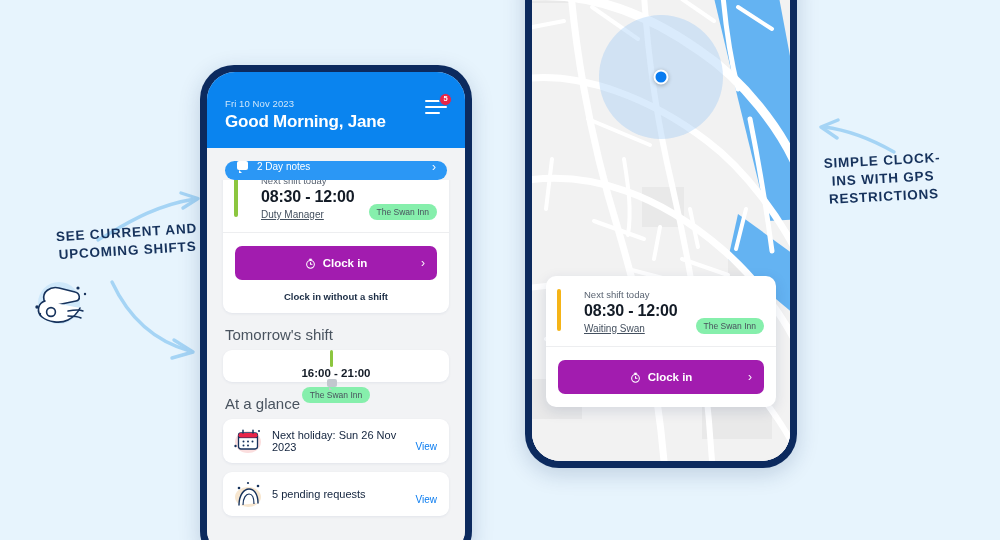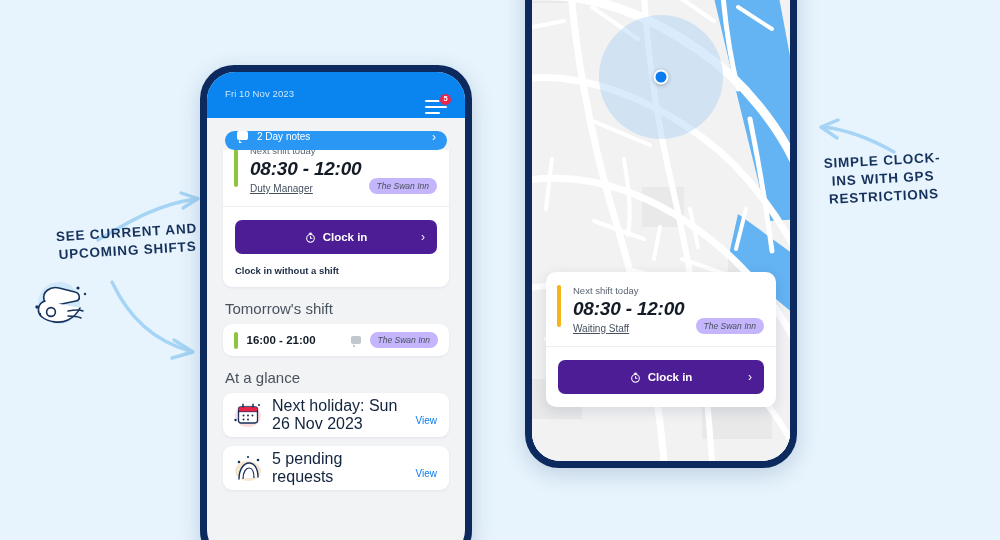--- a/index.html
+++ b/index.html
@@ -29,21 +29,21 @@
   }
 
   
   #phone-left  { left: 200px; top: 65px; width: 272px; height: 500px; }
   
   #phone-right { left: 525px; top: -48px; width: 272px; height: 516px; }
 
   
   .app-header {
     background: #0a84ef;
-    padding: 16px 18px 16px 18px;
+    padding: 26px 18px 16px 18px;
     position: relative;
   }
   .hdr-date {
     color: #cfe7fb;
     font-size: 9.5px;
     letter-spacing: .1px;
     margin-bottom: 3px;
   }
   .hdr-greeting {
     color: #fff;
@@ -118,89 +118,89 @@
     overflow: hidden;
   }
 
   .card {
     background: #fff;
     border-radius: 9px;
     box-shadow: 0 1px 3px rgba(13,42,94,.07);
   }
   .shift-card { margin-top: -18px; }
   .shift-row {
-    padding: 13px 13px 12px 14px;
+    padding: 13px 13px 12px 25px;
     position: relative;
     border-bottom: 1px solid #edeef0;
   }
   .shift-bar {
     position: absolute;
     left: 11px; top: 13px;
     width: 3.5px; height: 42px;
     border-radius: 2px;
     background: #8cc63f;
   }
   .shift-inner { padding-left: 13px; }
   .shift-lbl { font-size: 9.5px; color: #5a6472; margin-bottom: 2px; }
-  .shift-time { font-size: 19px; font-weight: bold; color: #131b26; letter-spacing: -.2px; font-style: italic; }
+  .shift-time { font-size: 16px; font-weight: bold; color: #131b26; letter-spacing: -.2px; }
   .shift-role { font-size: 10px; color: #44505f; margin-top: 3px; text-decoration: underline; }
   .venue-pill {
     position: absolute;
     right: 12px; bottom: 12px;
-    background: #c4b5fd;
+    background: #86efac;
     color: #49515d;
     font-size: 8.5px;
     padding: 3px 8px;
     border-radius: 9px;
     white-space: nowrap;
-    font-style: italic;
   }
 
   .clockin-wrap { padding: 13px 12px 11px 12px; }
   .btn-clockin {
-    background: #4c1d95;
+    background: #a21caf;
     border-radius: 7px;
     height: 34px;
     display: flex;
     align-items: center;
     justify-content: center;
     position: relative;
     color: #fff;
     font-size: 11.5px;
     font-weight: bold;
     gap: 7px;
     border: none;
     width: 100%;
     cursor: pointer;
     font-family: inherit;
   }
   .btn-clockin .chev { position: absolute; right: 12px; top: 50%; transform: translateY(-50%); font-weight: normal; }
   .timer-icon { width: 11px; height: 11px; flex: none; }
   .link-center {
     display: block;
-    text-align: left;
+    text-align: center;
     font-size: 9.5px;
     color: #1b2c44;
     font-weight: bold;
     margin-top: 11px;
     text-decoration: none;
   }
 
   .section-title {
     font-size: 15px;
     color: #49535f;
     margin: 13px 2px 7px 2px;
   }
 
   .tomorrow-card {
     height: 32px;
     display: flex;
     align-items: center;
     padding: 0 11px;
     position: relative;
+    flex-direction: column;
   }
   .tomorrow-bar {
     width: 3.5px; height: 17px; border-radius: 2px;
     background: #8cc63f; margin-right: 9px; flex: none;
   }
   .tomorrow-time { font-size: 11.5px; font-weight: bold; color: #131b26; flex: 1; }
   .note-flag {
     width: 10px; height: 8px; background: #c2c7ce; border-radius: 2px;
     position: relative; margin-right: 9px; flex: none;
   }
@@ -212,21 +212,21 @@
 
   .glance-card {
     height: 44px;
     display: flex;
     align-items: center;
     padding: 0 12px 0 10px;
     gap: 9px;
     margin-bottom: 9px;
   }
   .glance-ill { width: 30px; height: 30px; flex: none; }
-  .glance-text { flex: 1; font-size: 16px; color: #12233d; }
+  .glance-text { flex: 1; font-size: 11px; color: #12233d; }
   .glance-link {
     font-size: 10px; color: #0a7cf0; font-weight: normal;
     text-decoration: none; white-space: nowrap; margin-top: 11px;
   }
 
   
   .map { position: absolute; inset: 0; background: #f2f2f2; }
   .map svg { display: block; width: 100%; height: 100%; }
 
   .geo-halo {
@@ -305,20 +305,21 @@
   <path d="M20 2 L3 9 L19 20" stroke="#a5d4f5" stroke-width="3.4" fill="none" stroke-linecap="round" stroke-linejoin="round"></path>
 </svg>
 
 <div class="annot" id="annot-right">SIMPLE CLOCK-INS WITH GPS RESTRICTIONS</div>
 
 <div class="phone" id="phone-left">
   <div class="phone-screen">
 
     <div class="app-header">
       <div class="hdr-date">Fri 10 Nov 2023</div>
+      <div class="hdr-greeting">Good Morning, Jane</div>
       <div class="hamburger">
         <i></i>
         <i></i>
         <i></i>
         <span class="badge">5</span>
       </div>
     </div>
 
     <div class="notes-pill">
       <span class="speech-icon"></span>
@@ -453,21 +454,21 @@
       <div class="geo-halo"></div>
       <div class="geo-dot"></div>
     </div>
 
     <div class="map-sheet">
       <div class="shift-row">
         <span class="shift-bar"></span>
         <div class="shift-inner">
           <div class="shift-lbl">Next shift today</div>
           <div class="shift-time">08:30 - 12:00</div>
-          <div class="shift-role">Waiting Staff</div>
+          <div class="shift-role">Waiting Swan</div>
         </div>
         <span class="venue-pill">The Swan Inn</span>
       </div>
       <div class="clockin-wrap" style="padding-bottom:13px">
         <button class="btn-clockin">
           <svg class="timer-icon" viewBox="0 0 16 16">
             <circle cx="8" cy="9.2" r="5.6" fill="none" stroke="#fff" stroke-width="1.5"></circle>
             <path d="M8 6.4 V9.2 H10.2" stroke="#fff" stroke-width="1.5" fill="none" stroke-linecap="round"></path>
             <path d="M6.3 1.8 H9.7" stroke="#fff" stroke-width="1.6" stroke-linecap="round"></path>
             <path d="M8 1.8 V3.5" stroke="#fff" stroke-width="1.6" stroke-linecap="round"></path>

